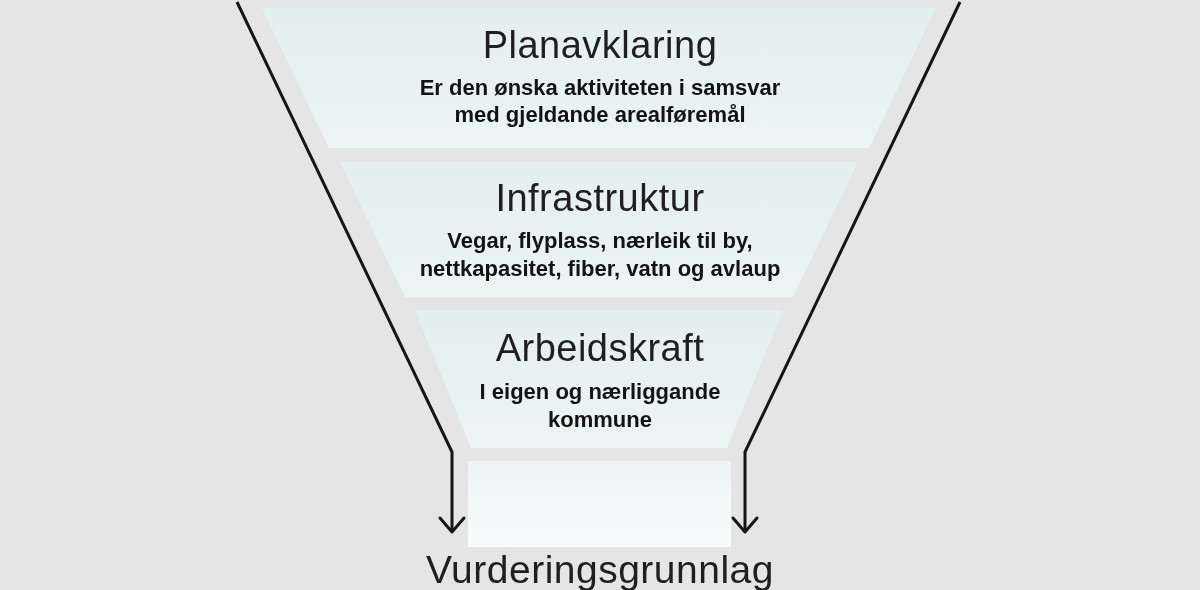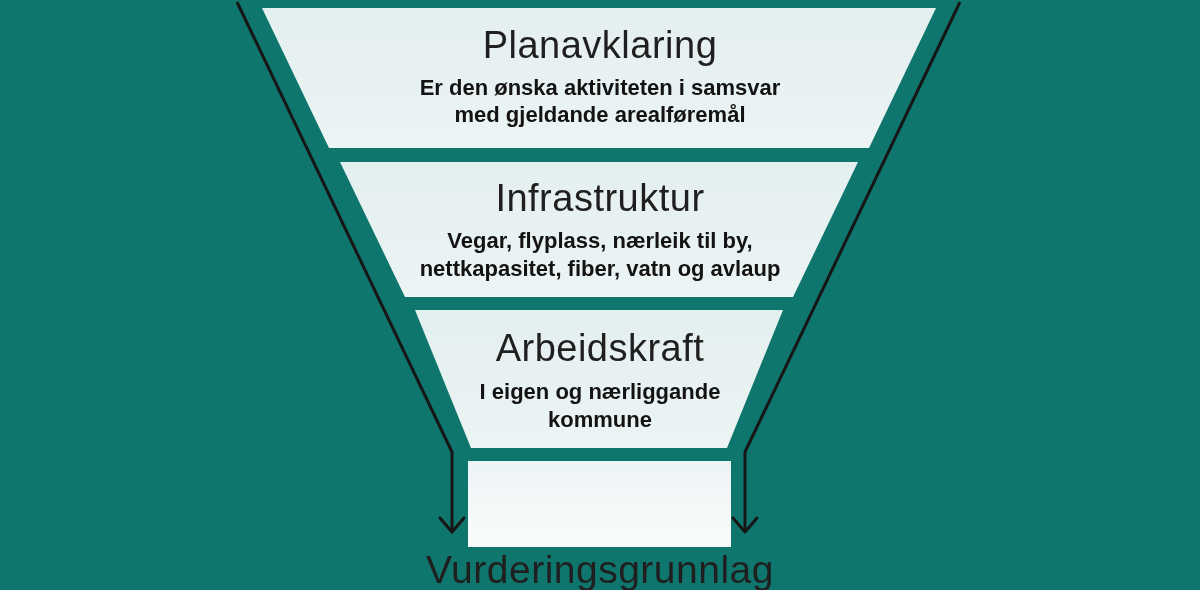--- a/index.html
+++ b/index.html
@@ -8,21 +8,21 @@
     background: #ffffff;
     width: 1200px;
     height: 590px;
     overflow: hidden;
     font-family: "Liberation Sans", "DejaVu Sans", sans-serif;
   }
   .stage {
     position: relative;
     width: 1200px;
     height: 590px;
-    background: #0f766e;
+    background: #e5e5e5;
   }
   svg { display: block; }
   .sec-title {
     font-family: "Liberation Sans", "DejaVu Sans", sans-serif;
     font-size: 38px;
     font-weight: 300;
     fill: #1f1f1f;
     text-anchor: middle;
     letter-spacing: 0.5px;
   }

